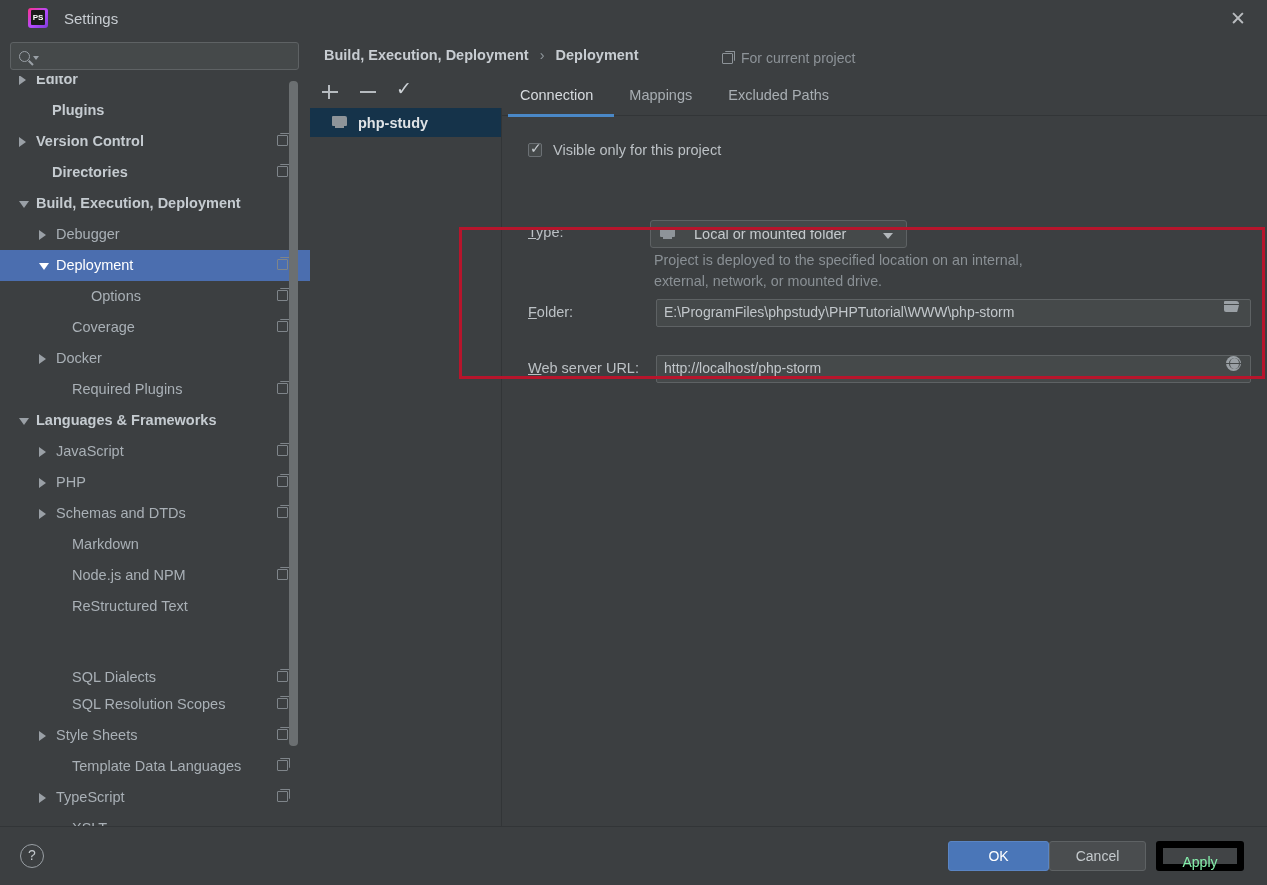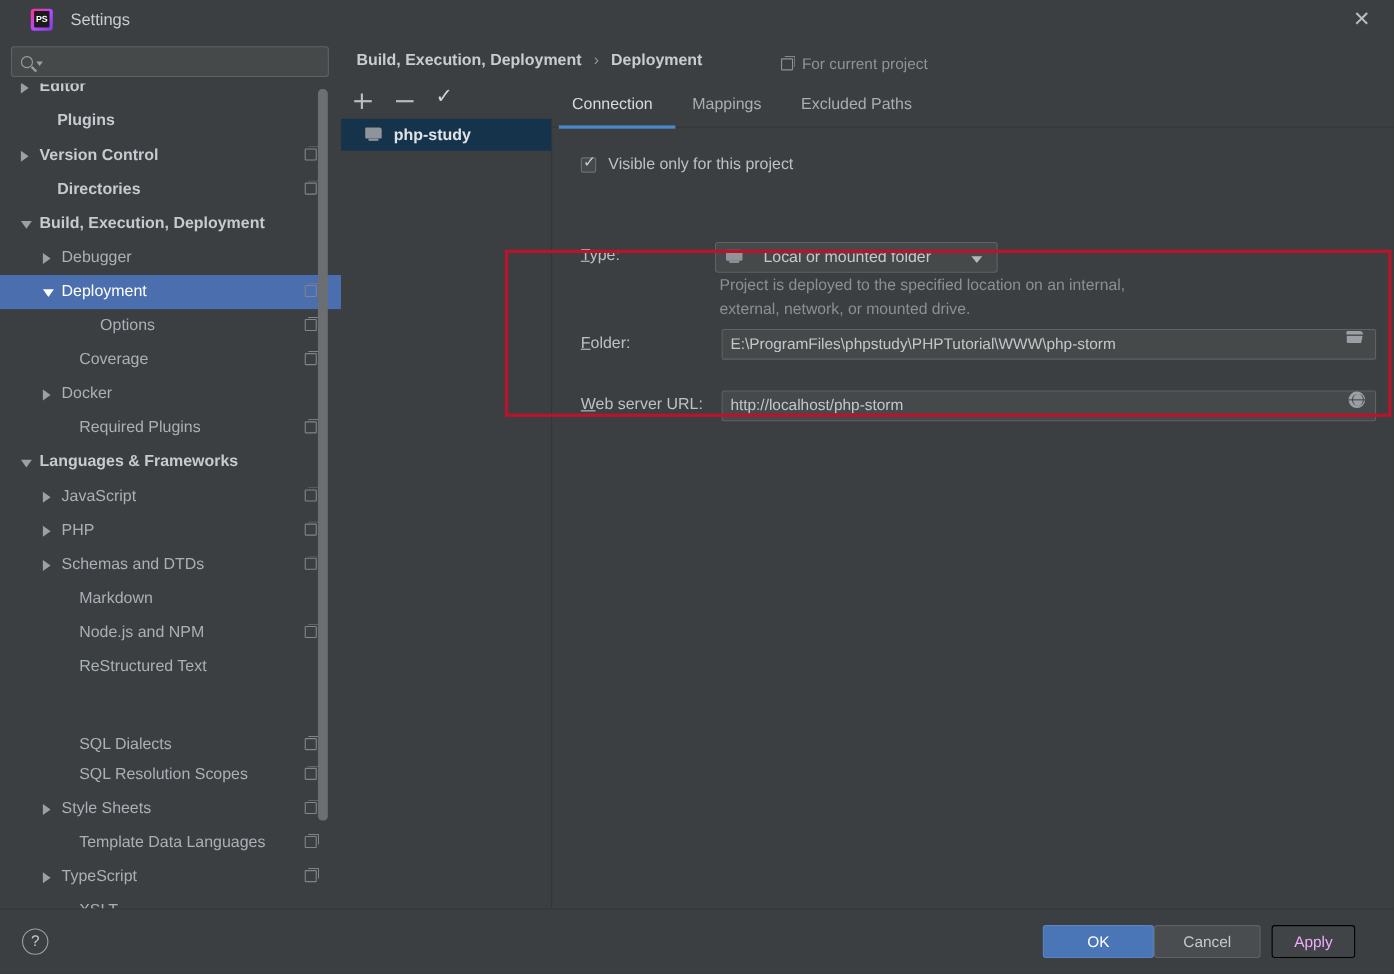--- a/index.html
+++ b/index.html
@@ -83,21 +83,21 @@
     content: ""; position: absolute; left: 2px; top: -3px; width: 9px; height: 9px;
     border: 1.4px solid #7f858a; border-bottom: none; border-left: none; border-radius: 1px;
   }
   #sb-scroll-track { position:absolute; right:6px; top:0px; width:9px; height:750px; }
   #sb-scroll-thumb { position:absolute; right:6px; top:45px; width:9px; height:665px; background:#6b6f71; border-radius:4px; }
 
   
   #main { position: absolute; left: 310px; top: 36px; width: 957px; height: 790px; background: #3c3f41; }
   #breadcrumb { position: absolute; left: 14px; top: 11px; font-size: 14.5px; font-weight: bold; color: #c8cdd2; }
   #breadcrumb .sep { color: #8f969c; font-weight: normal; margin: 0 7px; }
-  #for-project { position: absolute; left: 400px; top: 14px; display: flex; align-items: center; color: #8d9398; font-size: 14px; }
+  #for-project { position: absolute; left: 412px; top: 14px; display: flex; align-items: center; color: #8d9398; font-size: 14px; }
   #for-project .ico { position: relative; width: 11px; height: 11px; border: 1.4px solid #8d9398; border-radius: 1px; margin-right: 8px; }
   #for-project .ico::before { content:""; position:absolute; left:2px; top:-3px; width:9px; height:9px; border:1.4px solid #8d9398; border-bottom:none; border-left:none; border-radius:1px; }
 
   #toolbar { position: absolute; left: 10px; top: 42px; width: 180px; height: 28px; display: flex; align-items: center; gap: 18px; }
   .tb-btn { width: 20px; height: 20px; position: relative; cursor: pointer; }
   .plus::before, .plus::after { content:""; position:absolute; background:#b6bbbf; }
   .plus::before { left:2px; top:9px; width:16px; height:2px; }
   .plus::after { left:8px; top:3px; width:2px; height:14px; }
   .minus::before { content:""; position:absolute; left:2px; top:9px; width:16px; height:2px; background:#b6bbbf; }
   .check::before { content:"\2713"; position:absolute; left:0; top:-5px; font-size:19px; color:#cdd2d6; font-family:"DejaVu Sans", sans-serif; }
@@ -185,21 +185,21 @@
     border: 1.6px solid #9aa0a5; border-radius: 50%;
     color: #c3c8cc; font-size: 14px; line-height: 21px; text-align: center; cursor: pointer;
   }
   .dlg-btn {
     position: absolute; top: 14px; height: 30px; border-radius: 3px;
     font-size: 14px; line-height: 28px; text-align: center; cursor: pointer;
     font-family: "Liberation Sans", sans-serif;
   }
   #ok-btn { left: 948px; width: 101px; background: #4a76b8; border: 1px solid #5a85c4; color: #ffffff; }
   #cancel-btn { left: 1049px; width: 97px; background: #4a4d4f; border: 1px solid #5e6264; color: #c5cacd; }
-  #apply-btn { left: 1156px; width: 76px; background: #414446; border: 1px solid #000000; color: #f0abfc; }
+  #apply-btn { left: 1156px; width: 88px; background: #414446; border: 7px solid #000000; color: #86efac; }
 </style>
 </head>
 <body>
 
 <div id="titlebar">
   <div id="app-logo"></div>
   <div id="title-text">Settings</div>
   <div id="close-btn">✕</div>
 </div>
 

